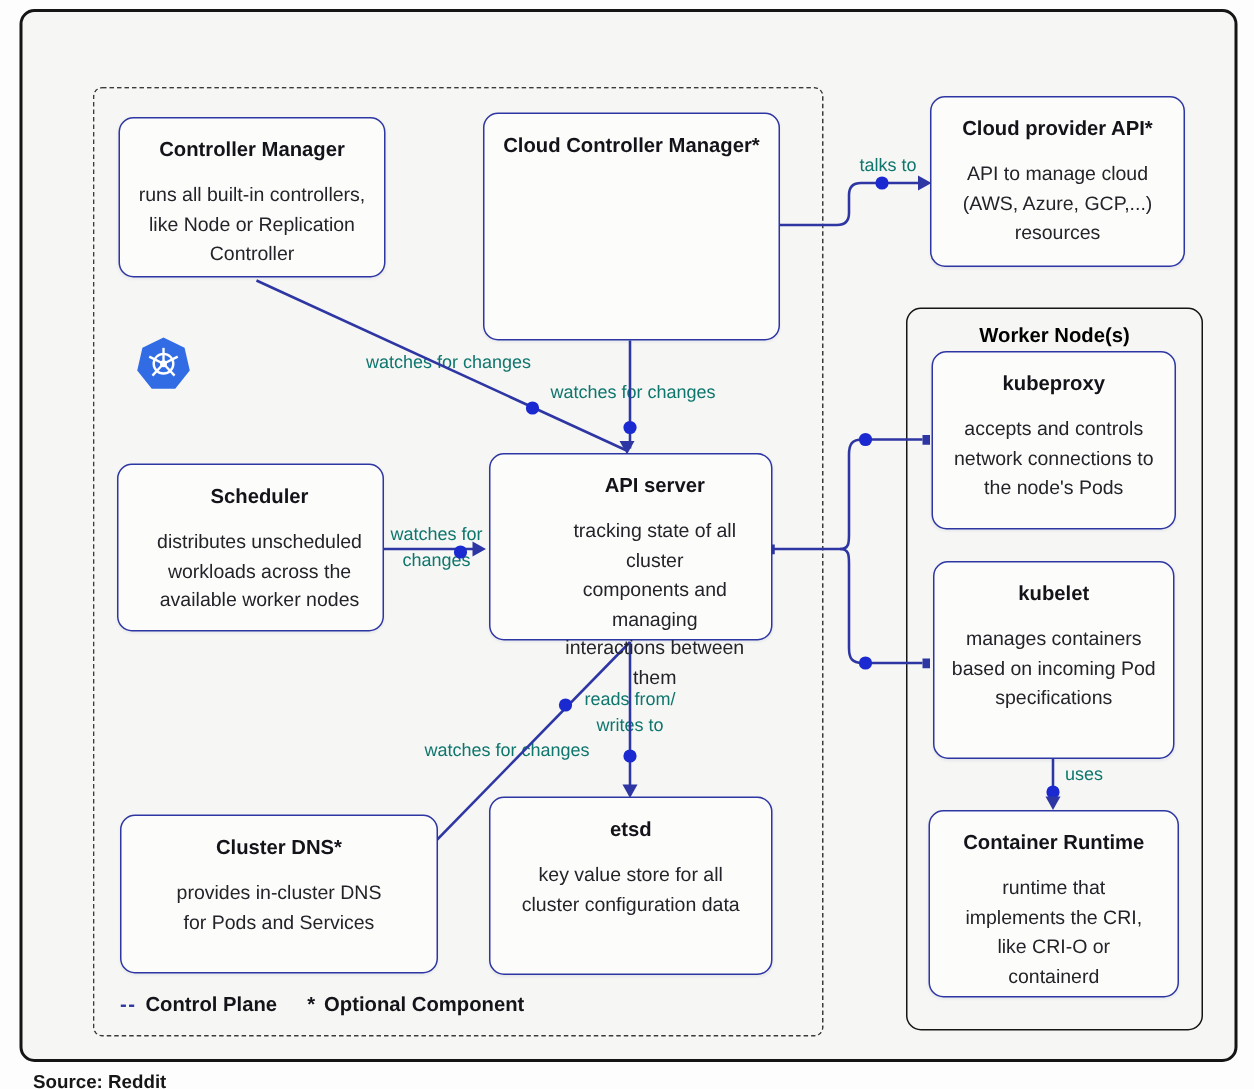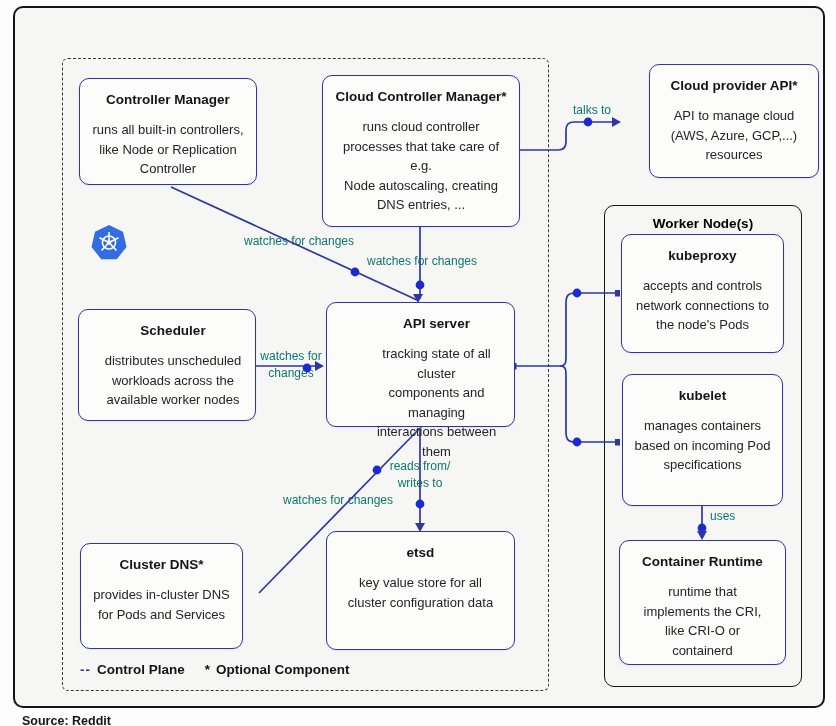--- a/index.html
+++ b/index.html
@@ -95,28 +95,23 @@
 
   <div class="node" style="left:79px;top:78px;width:178px;height:107px;">
     <div class="title">Controller Manager</div>
     <div class="body">runs all built-in controllers,
 like Node or Replication
 Controller</div>
   </div>
 
   <div class="node" style="left:322px;top:75px;width:198px;height:152px;">
     <div class="title">Cloud Controller Manager*</div>
-    <div class="body">runs cloud controller
-processes that take care of
-e.g.
-Node autoscaling, creating
-DNS entries, ...</div>
   </div>
 
-  <div class="node" style="left:620px;top:64px;width:170px;height:114px;margin-left:29px;">
+  <div class="node" style="left:620px;top:64px;width:170px;height:114px;">
     <div class="title">Cloud provider API*</div>
     <div class="body">API to manage cloud
 (AWS, Azure, GCP,...)
 resources</div>
   </div>
 
   <div class="node" style="left:621px;top:234px;width:163px;height:119px;">
     <div class="title">kubeproxy</div>
     <div class="body">accepts and controls
 network connections to
@@ -151,21 +146,21 @@
 components and managing
 interactions between them</div>
   </div>
 
   <div class="node" style="left:326px;top:531px;width:189px;height:119px;">
     <div class="title">etsd</div>
     <div class="body">key value store for all
 cluster configuration data</div>
   </div>
 
-  <div class="node" style="left:80px;top:543px;width:163px;height:106px;">
+  <div class="node" style="left:80px;top:543px;width:212px;height:106px;">
     <div class="title">Cluster DNS*</div>
     <div class="body">provides in-cluster DNS
 for Pods and Services</div>
   </div>
 
   <div id="legend">
     <span class="dash">--</span>
     <span>Control Plane</span>
     <span class="ast">*</span>
     <span>Optional Component</span>

